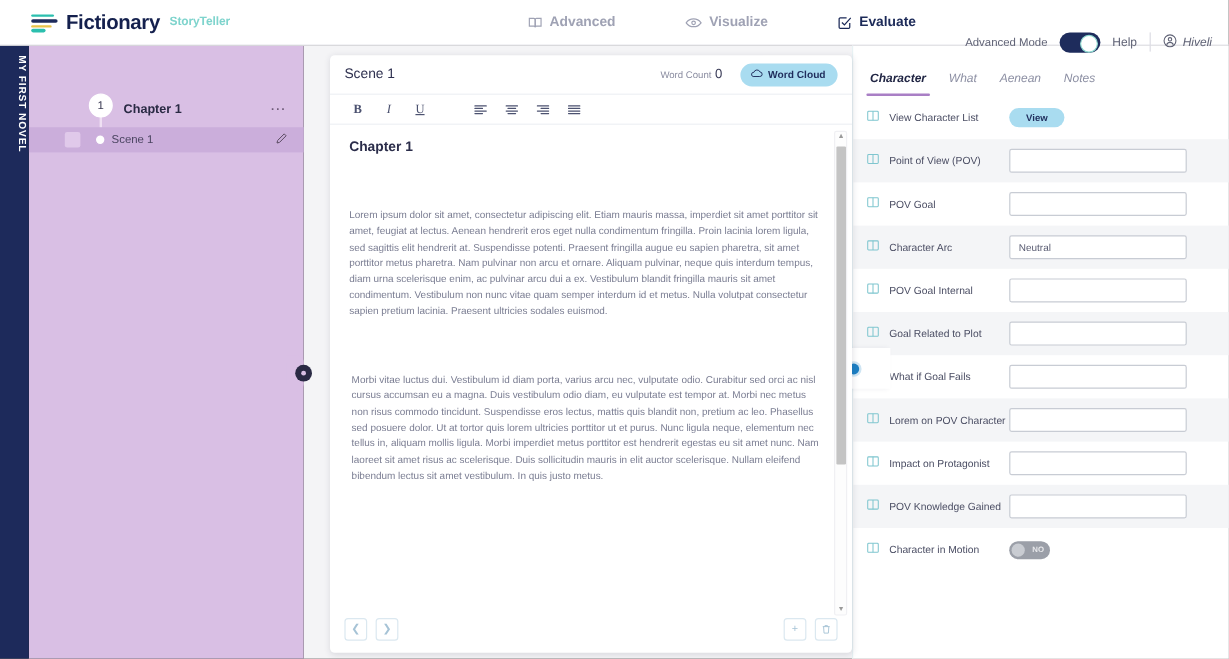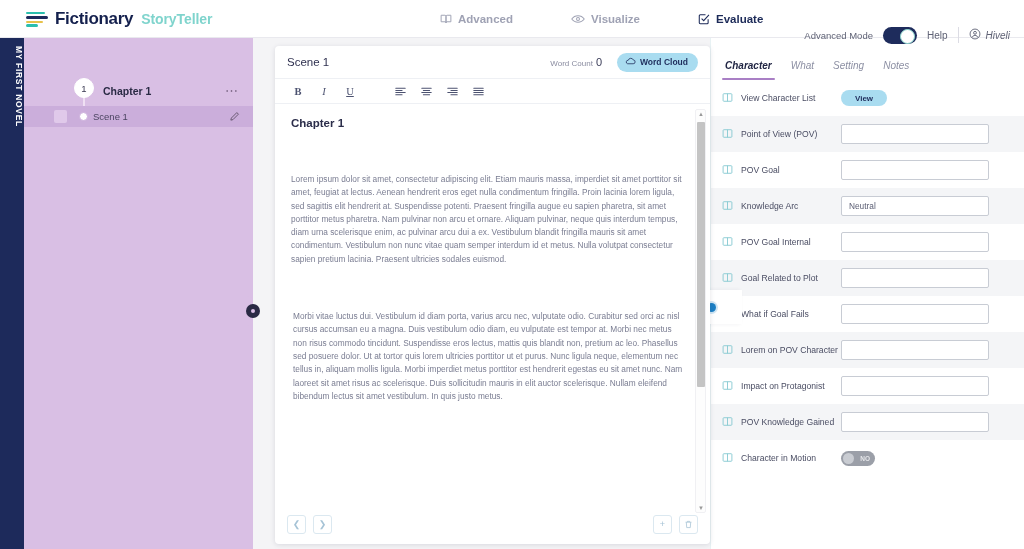--- a/index.html
+++ b/index.html
@@ -18,21 +18,21 @@
     display: flex; align-items: center; z-index: 20;
   }
   .brand { display: flex; align-items: center; margin-left: 26px; }
   .logo-mark { width: 22px; height: 16px; position: relative; margin-right: 7px; }
   .logo-mark i { position: absolute; left: 0; height: 2.6px; border-radius: 2px; display: block; }
   .logo-mark i:nth-child(1){ top: 1px;  width: 19px; background: #2bbfae; }
   .logo-mark i:nth-child(2){ top: 5.5px;width: 22px; background: #1d2a5b; }
   .logo-mark i:nth-child(3){ top:10px;  width: 17px; background: #e7c24a; }
   .logo-mark i:nth-child(4){ top:13.5px;width: 12px; background: #2bbfae; }
   .brand-name { font-size: 17px; font-weight: 700; color: #14204d; letter-spacing: -0.3px; }
-  .brand-sub { font-size: 14px; font-weight: 700; color: #7fd4cd; margin-left: 8px; letter-spacing: -0.1px; }
+  .brand-sub { font-size: 10px; font-weight: 700; color: #7fd4cd; margin-left: 8px; letter-spacing: -0.1px; }
 
   .nav { position: absolute; left: 440px; top: 0; height: 38px; display: flex; align-items: center; gap: 58px; }
   .nav-item { display: flex; align-items: center; gap: 6px; font-size: 11.5px; color: #9fa2b4; font-weight: 700; cursor: pointer; }
   .nav-item.active { color: #1c2a58; }
   .nav-item svg { display: block; }
 
   .header-right { position: absolute; right: 14px; top: 16px; height: 38px; display: flex; align-items: center; gap: 10px; }
   .adv-label { font-size: 9.5px; color: #5f6275; }
   .toggle-nav { width: 34px; height: 17px; border-radius: 9px; background: #1e2c5c; position: relative; cursor: pointer; }
   .toggle-nav::after { content:""; position:absolute; right:2px; top:2px; width:13px; height:13px; border-radius:50%;
@@ -334,21 +334,21 @@
           </svg>
         </span>
       </span>
     </div>
   </div>
 
   <div class="rpanel">
     <div class="rp-tabs">
       <span class="rp-tab active">Character</span>
       <span class="rp-tab">What</span>
-      <span class="rp-tab">Setting</span>
+      <span class="rp-tab">Aenean</span>
       <span class="rp-tab">Notes</span>
     </div>
 
     <div class="rp-rows">
 
       <div class="rp-row">
         <span class="rp-ico">
           <svg width="11" height="11" viewBox="0 0 14 14" fill="none" stroke="#7fc6cf" stroke-width="1.1">
             <rect x="1.4" y="2.2" width="11.2" height="9.6" rx="1"></rect>
               <path d="M7 2.2v9.6"></path>
@@ -380,21 +380,21 @@
         <input class="rp-input" value="" style="">
       </div>
 
       <div class="rp-row alt">
         <span class="rp-ico">
           <svg width="11" height="11" viewBox="0 0 14 14" fill="none" stroke="#7fc6cf" stroke-width="1.1">
             <rect x="1.4" y="2.2" width="11.2" height="9.6" rx="1"></rect>
               <path d="M7 2.2v9.6"></path>
           </svg>
         </span>
-        <span class="rp-label">Knowledge Arc</span>
+        <span class="rp-label">Character Arc</span>
         <input class="rp-input" value="Neutral" style="">
       </div>
 
       <div class="rp-row">
         <span class="rp-ico">
           <svg width="11" height="11" viewBox="0 0 14 14" fill="none" stroke="#7fc6cf" stroke-width="1.1">
             <rect x="1.4" y="2.2" width="11.2" height="9.6" rx="1"></rect>
               <path d="M7 2.2v9.6"></path>
           </svg>
         </span>

